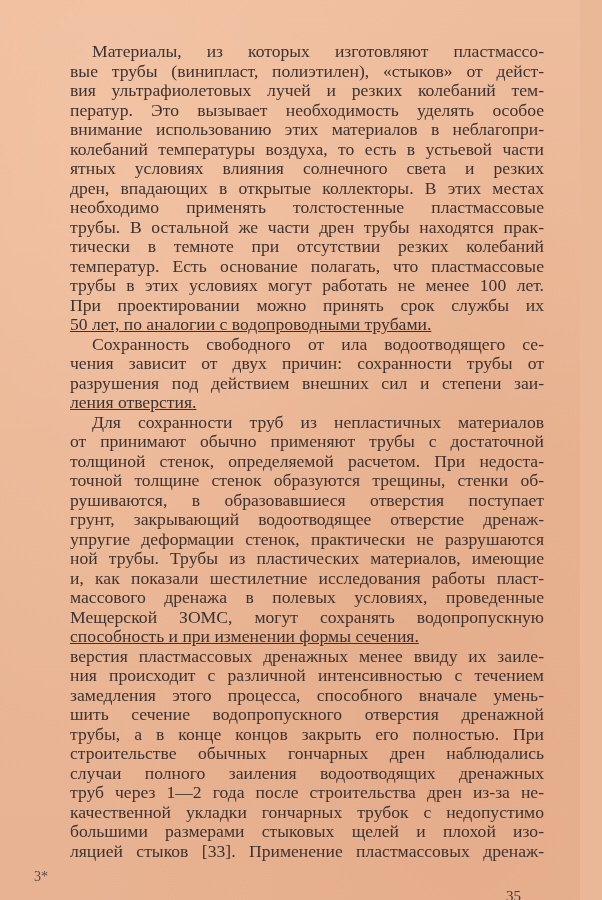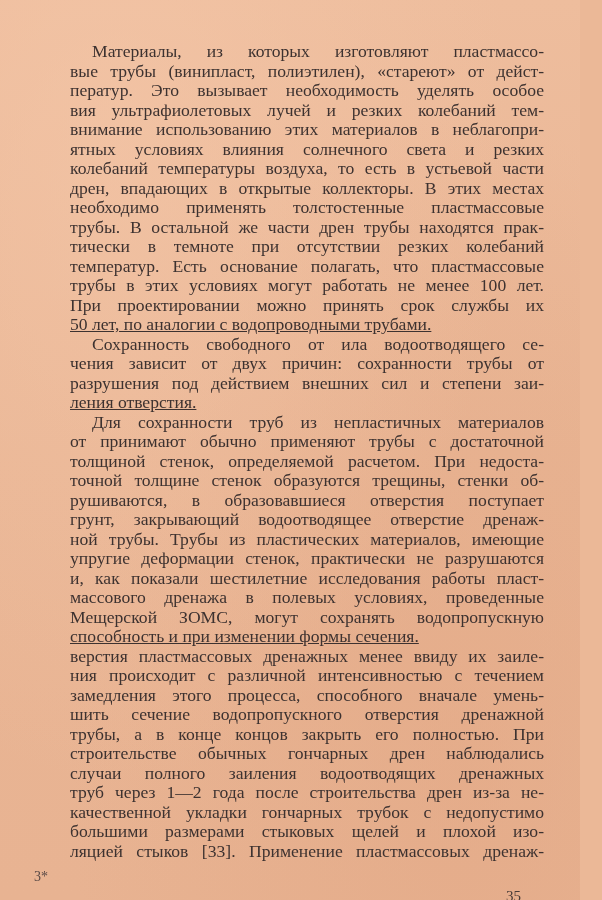--- a/index.html
+++ b/index.html
@@ -66,26 +66,26 @@
     }
   </style>
 </head>
 <body>
 
 <div class="page">
   <div class="text-block">
 
     <div>
       <span class="line indent">Материалы, из которых изготовляют пластмассо-</span>
-      <span class="line">вые трубы (винипласт, полиэтилен), «стареют» от дейст-</span>
+      <span class="line">вые трубы (винипласт, полиэтилен), «стыков» от дейст-</span>
+      <span class="line">вия ультрафиолетовых лучей и резких колебаний тем-</span>
       <span class="line">ператур. Это вызывает необходимость уделять особое</span>
-      <span class="line">вия ультрафиолетовых лучей и резких колебаний тем-</span>
       <span class="line">внимание использованию этих материалов в неблагопри-</span>
+      <span class="line">колебаний температуры воздуха, то есть в устьевой части</span>
       <span class="line">ятных условиях влияния солнечного света и резких</span>
-      <span class="line">колебаний температуры воздуха, то есть в устьевой части</span>
       <span class="line">дрен, впадающих в открытые коллекторы. В этих местах</span>
       <span class="line">необходимо применять толстостенные пластмассовые</span>
       <span class="line">трубы. В остальной же части дрен трубы находятся прак-</span>
       <span class="line">тически в темноте при отсутствии резких колебаний</span>
       <span class="line">температур. Есть основание полагать, что пластмассовые</span>
       <span class="line">трубы в этих условиях могут работать не менее 100 лет.</span>
       <span class="line">При проектировании можно принять срок службы их</span>
       <span class="line last">50 лет, по аналогии с водопроводными трубами.</span>
     </div>
 
@@ -96,22 +96,22 @@
       <span class="line last">ления отверстия.</span>
     </div>
 
     <div>
       <span class="line indent">Для сохранности труб из непластичных материалов</span>
       <span class="line">от принимают обычно применяют трубы с достаточной</span>
       <span class="line">толщиной стенок, определяемой расчетом. При недоста-</span>
       <span class="line">точной толщине стенок образуются трещины, стенки об-</span>
       <span class="line">рушиваются, в образовавшиеся отверстия поступает</span>
       <span class="line">грунт, закрывающий водоотводящее отверстие дренаж-</span>
+      <span class="line">упругие деформации стенок, практически не разрушаются</span>
       <span class="line">ной трубы. Трубы из пластических материалов, имеющие</span>
-      <span class="line">упругие деформации стенок, практически не разрушаются</span>
       <span class="line">и, как показали шестилетние исследования работы пласт-</span>
       <span class="line">массового дренажа в полевых условиях, проведенные</span>
       <span class="line">Мещерской ЗОМС, могут сохранять водопропускную</span>
       <span class="line last">способность и при изменении формы сечения.</span>
     </div>
 
     <div>
       <span class="line">верстия пластмассовых дренажных менее ввиду их заиле-</span>
       <span class="line">ния происходит с различной интенсивностью с течением</span>
       <span class="line">замедления этого процесса, способного вначале умень-</span>

